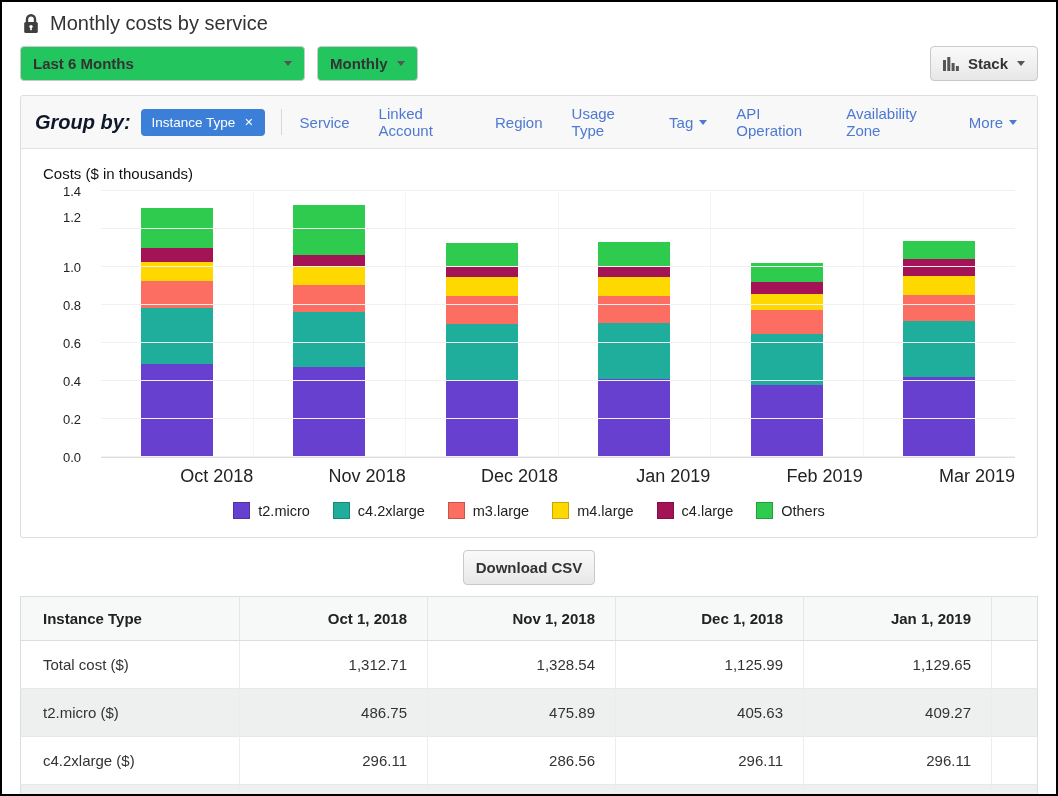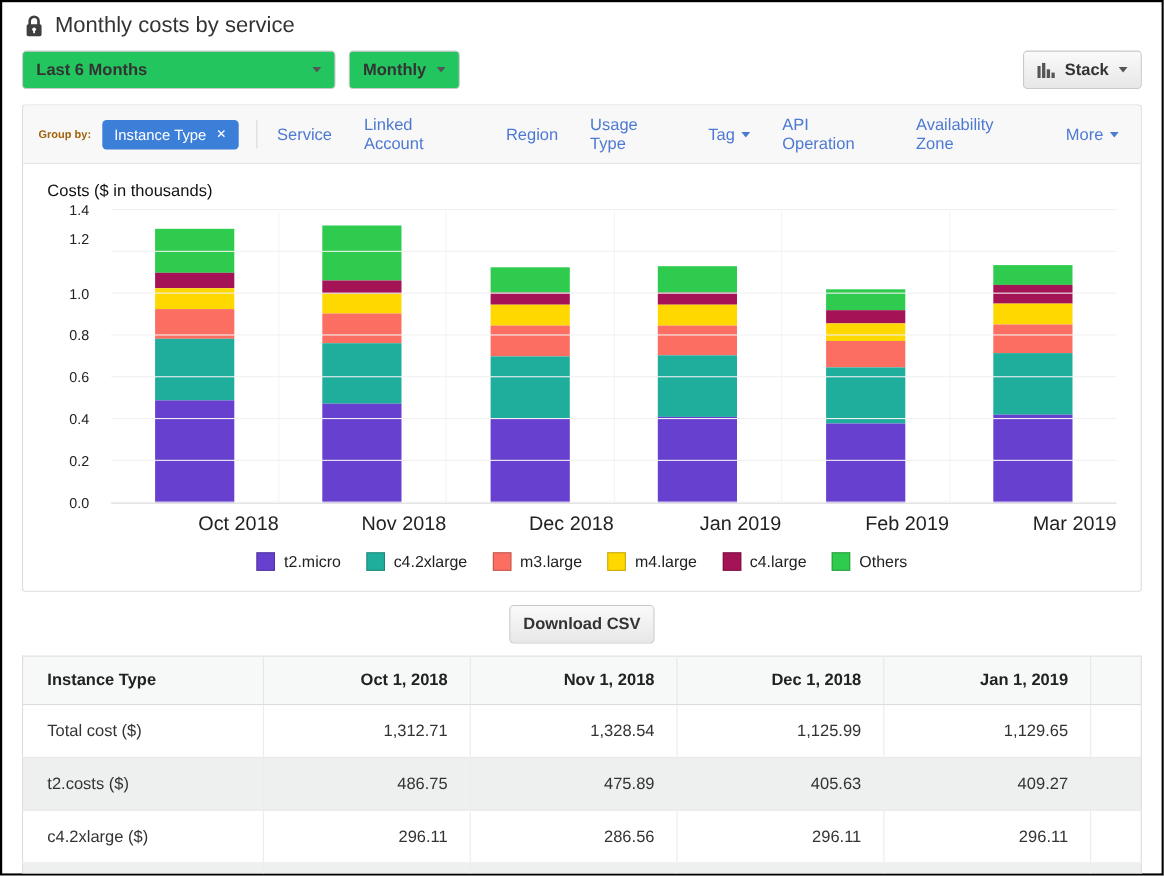--- a/index.html
+++ b/index.html
@@ -20,21 +20,21 @@
   .btn-range { width:285px; justify-content:space-between; }
   .btn-grad { background:linear-gradient(#fafafa,#e7e7e7); }
   .caret { width:0; height:0; border-left:4px solid transparent;
            border-right:4px solid transparent; border-top:5px solid #555; display:inline-block; }
   .spacer { flex:1; }
 
   
   .panel { margin:8px 18px 0; border:1px solid #ddd; border-radius:3px; background:#fff; }
   .groupby { display:flex; align-items:center; background:#f8f8f8;
              border-bottom:1px solid #e3e3e3; padding:9px 14px; border-radius:3px 3px 0 0; }
-  .gb-label { font-weight:bold; font-size:10px; color:#a16207; margin-right:10px; }
+  .gb-label { font-weight:bold; font-size:20px; color:#0f172a; margin-right:10px;font-style:italic; }
   .chip { display:inline-flex; align-items:center; gap:9px; background:#3c7fd8; color:#fff;
           font-size:13.5px; padding:6px 11px; border-radius:4px; cursor:pointer; }
   .chip .x { font-size:11px; font-weight:bold; line-height:1; }
   .gb-divider { width:1px; height:26px; background:#d8d8d8; margin:0 18px 0 16px; }
   .gb-links { display:flex; align-items:center; gap:29px; flex:1; font-size:15px; }
   .gb-link { color:#4d79d2; display:inline-flex; align-items:center; gap:6px; cursor:pointer; }
   .gb-link .caret { border-top-color:#4d79d2; }
   .gb-link.right { margin-left:auto; margin-right:6px; }
 
   
@@ -301,21 +301,21 @@
     <tbody>
         <tr>
           <td>Total cost ($)</td>
           <td>1,312.71</td>
           <td>1,328.54</td>
           <td>1,125.99</td>
           <td>1,129.65</td>
           <td></td>
         </tr>
         <tr>
-          <td>t2.costs ($)</td>
+          <td>t2.micro ($)</td>
           <td>486.75</td>
           <td>475.89</td>
           <td>405.63</td>
           <td>409.27</td>
           <td></td>
         </tr>
         <tr>
           <td>c4.2xlarge ($)</td>
           <td>296.11</td>
           <td>286.56</td>

